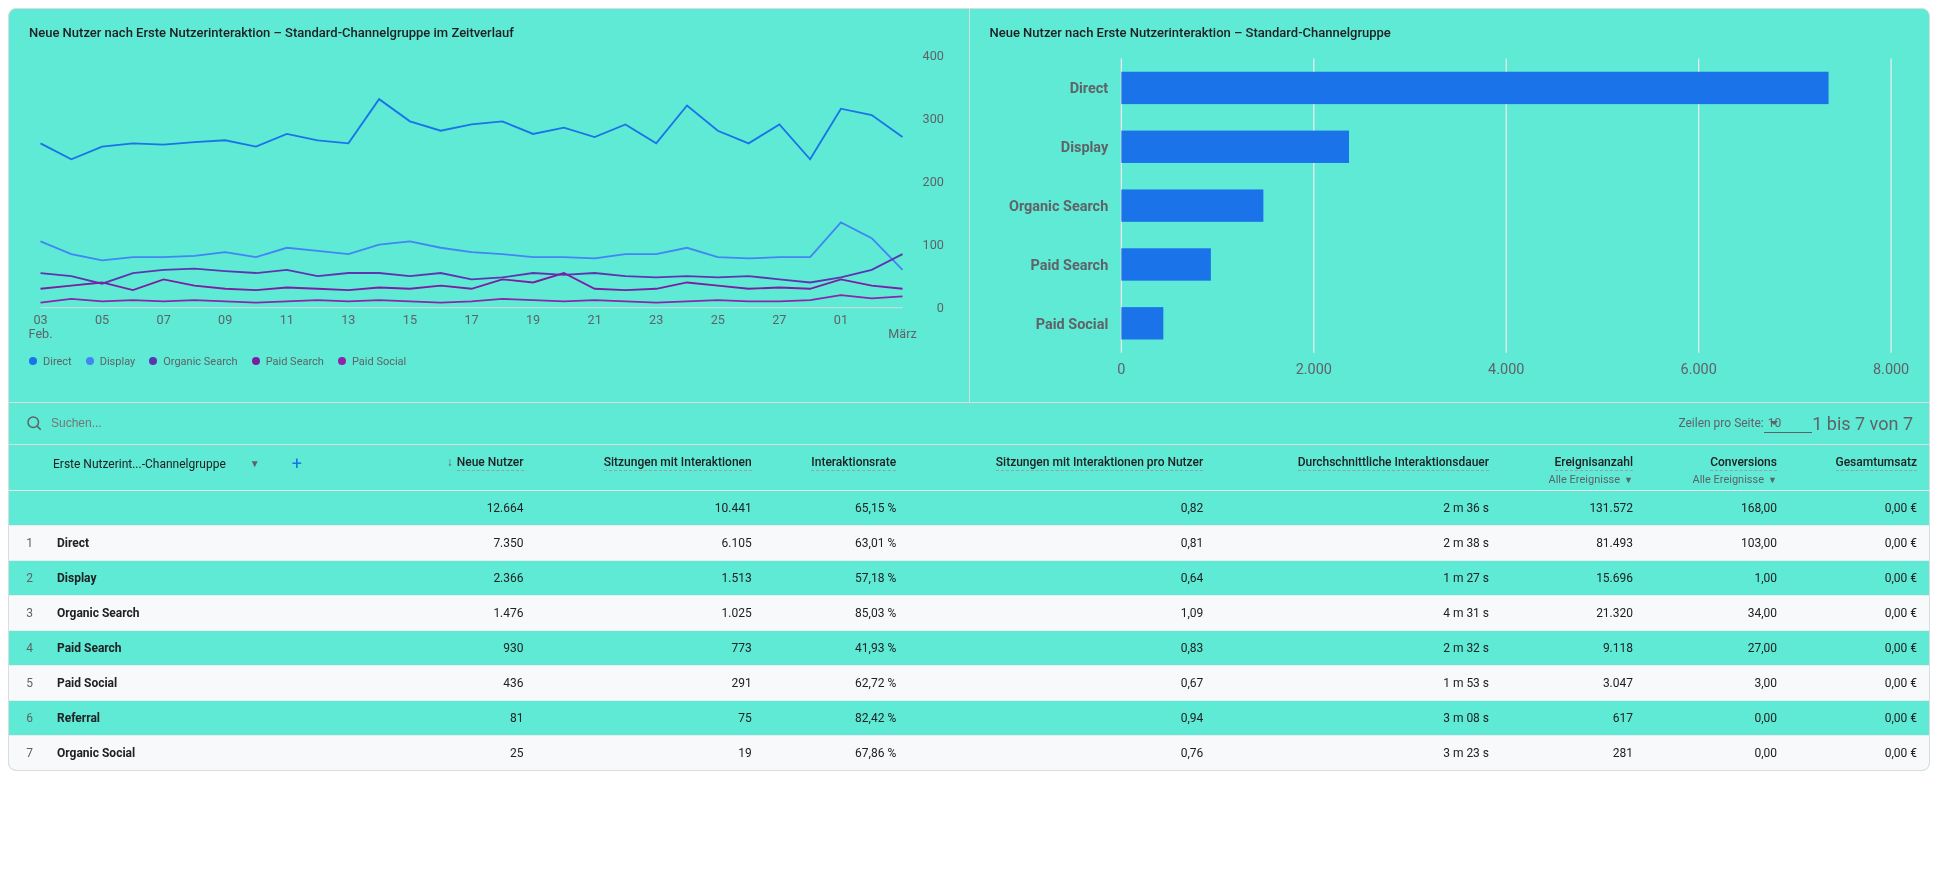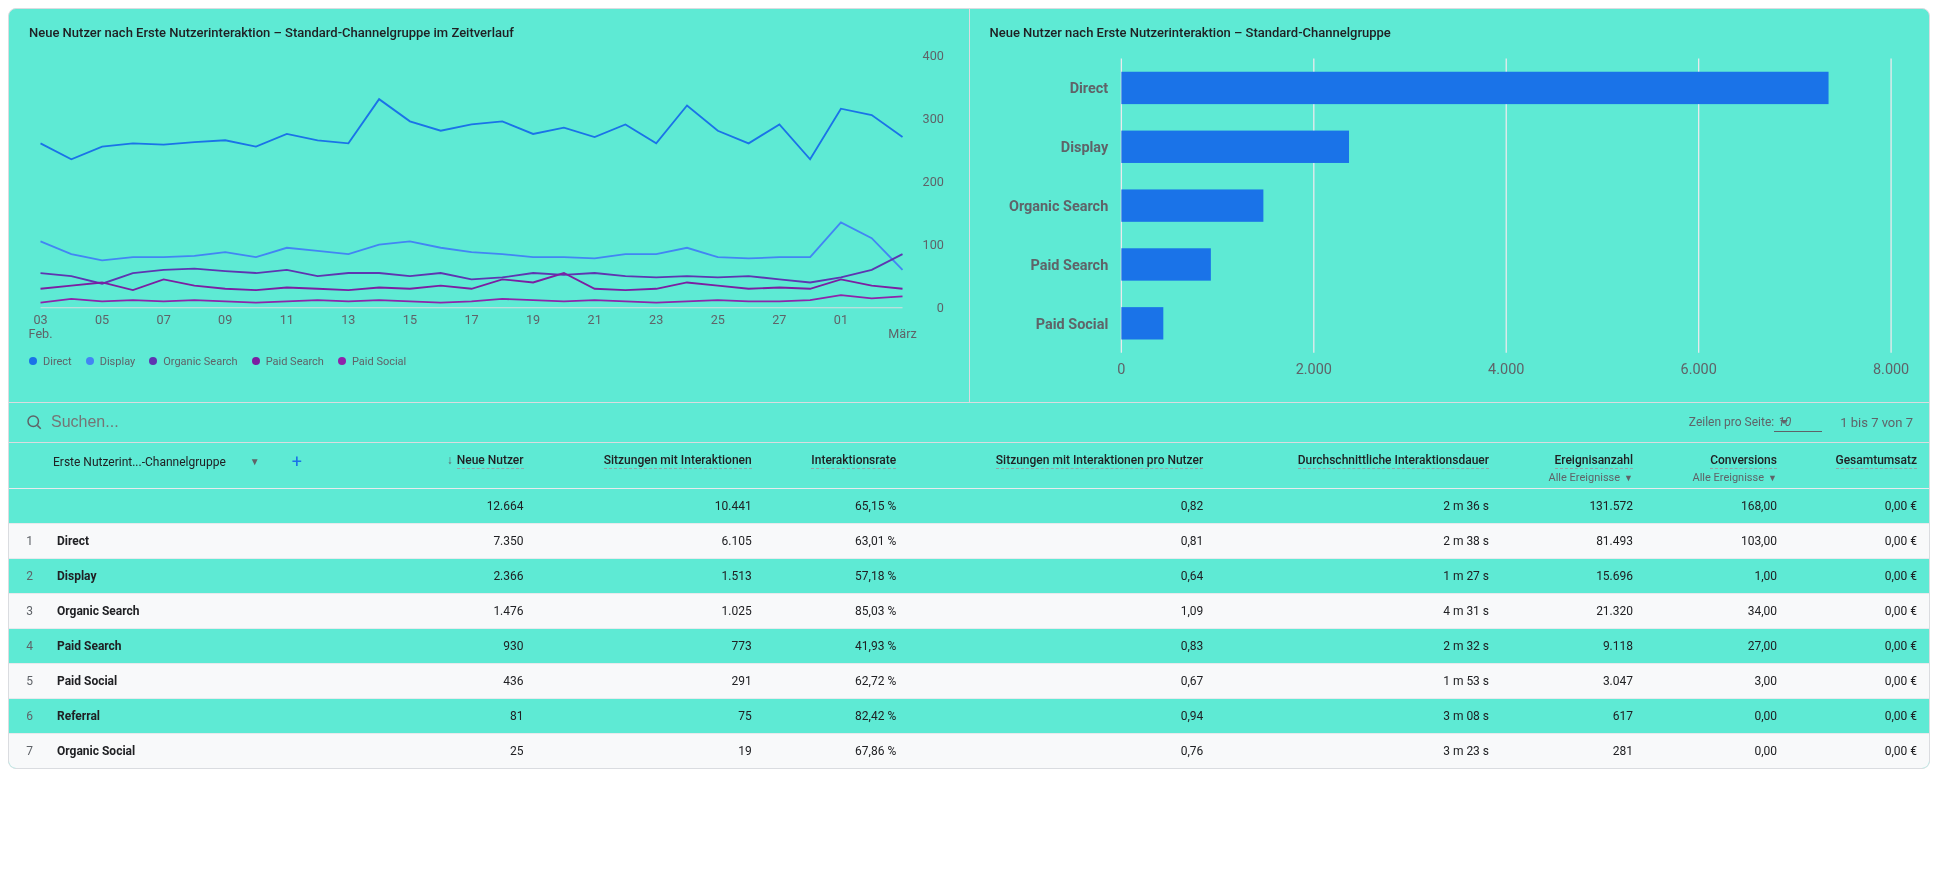--- a/index.html
+++ b/index.html
@@ -40,34 +40,34 @@
   .legend-item { display:flex; align-items:center; gap:6px; }
   .legend-dot { width:8px; height:8px; border-radius:50%; display:inline-block; }
   .axis-label { font-size:11px; fill:#5f6368; }
   
   .toolbar {
     display:flex; align-items:center; padding:10px 16px;
     border-bottom:1px solid #dadce0; gap:8px;
   }
   .search-icon { width:18px; height:18px; color:#5f6368; display:inline-flex; }
   .search-input {
-    flex:1; border:none; outline:none; font-size:16px; color:#202124;
+    flex:1; border:none; outline:none; font-size:12px; color:#202124;
     background:transparent;
   }
   .rpp { font-size:12px; color:#5f6368; display:flex; align-items:center; gap:0; }
   .rpp-select {
     border:none; border-bottom:1px solid #5f6368; background:transparent;
-    font-size:12px; padding:2px 18px 2px 4px; position:relative;font-style:italic;
+    font-size:12px; padding:2px 18px 2px 4px; position:relative;
   }
   .rpp-caret { position:relative; display:inline-block; width:10px; }
   .rpp-caret::after {
     content:""; position:absolute; left:-14px; top:-6px;
     border:4px solid transparent; border-top-color:#5f6368;
   }
-  .page-status { font-size:13px; color:#5f6368; margin-left:18px; }
+  .page-status { font-size:18px; color:#5f6368; }
   
   table.data { width:100%; border-collapse:collapse; font-size:12px; }
   table.data thead th {
     text-align:right; font-weight:500; color:#202124; padding:10px 12px 4px;
     vertical-align:top; border-bottom:none;
   }
   table.data thead th.left { text-align:left; }
   .th-main { display:inline-block; border-bottom:1px dashed #9aa0a6; padding-bottom:1px; }
   .th-sub { display:block; font-weight:400; color:#5f6368; font-size:11px; margin-top:2px; }
   .th-sub .caret { margin-left:4px; font-size:9px; color:#5f6368; }

